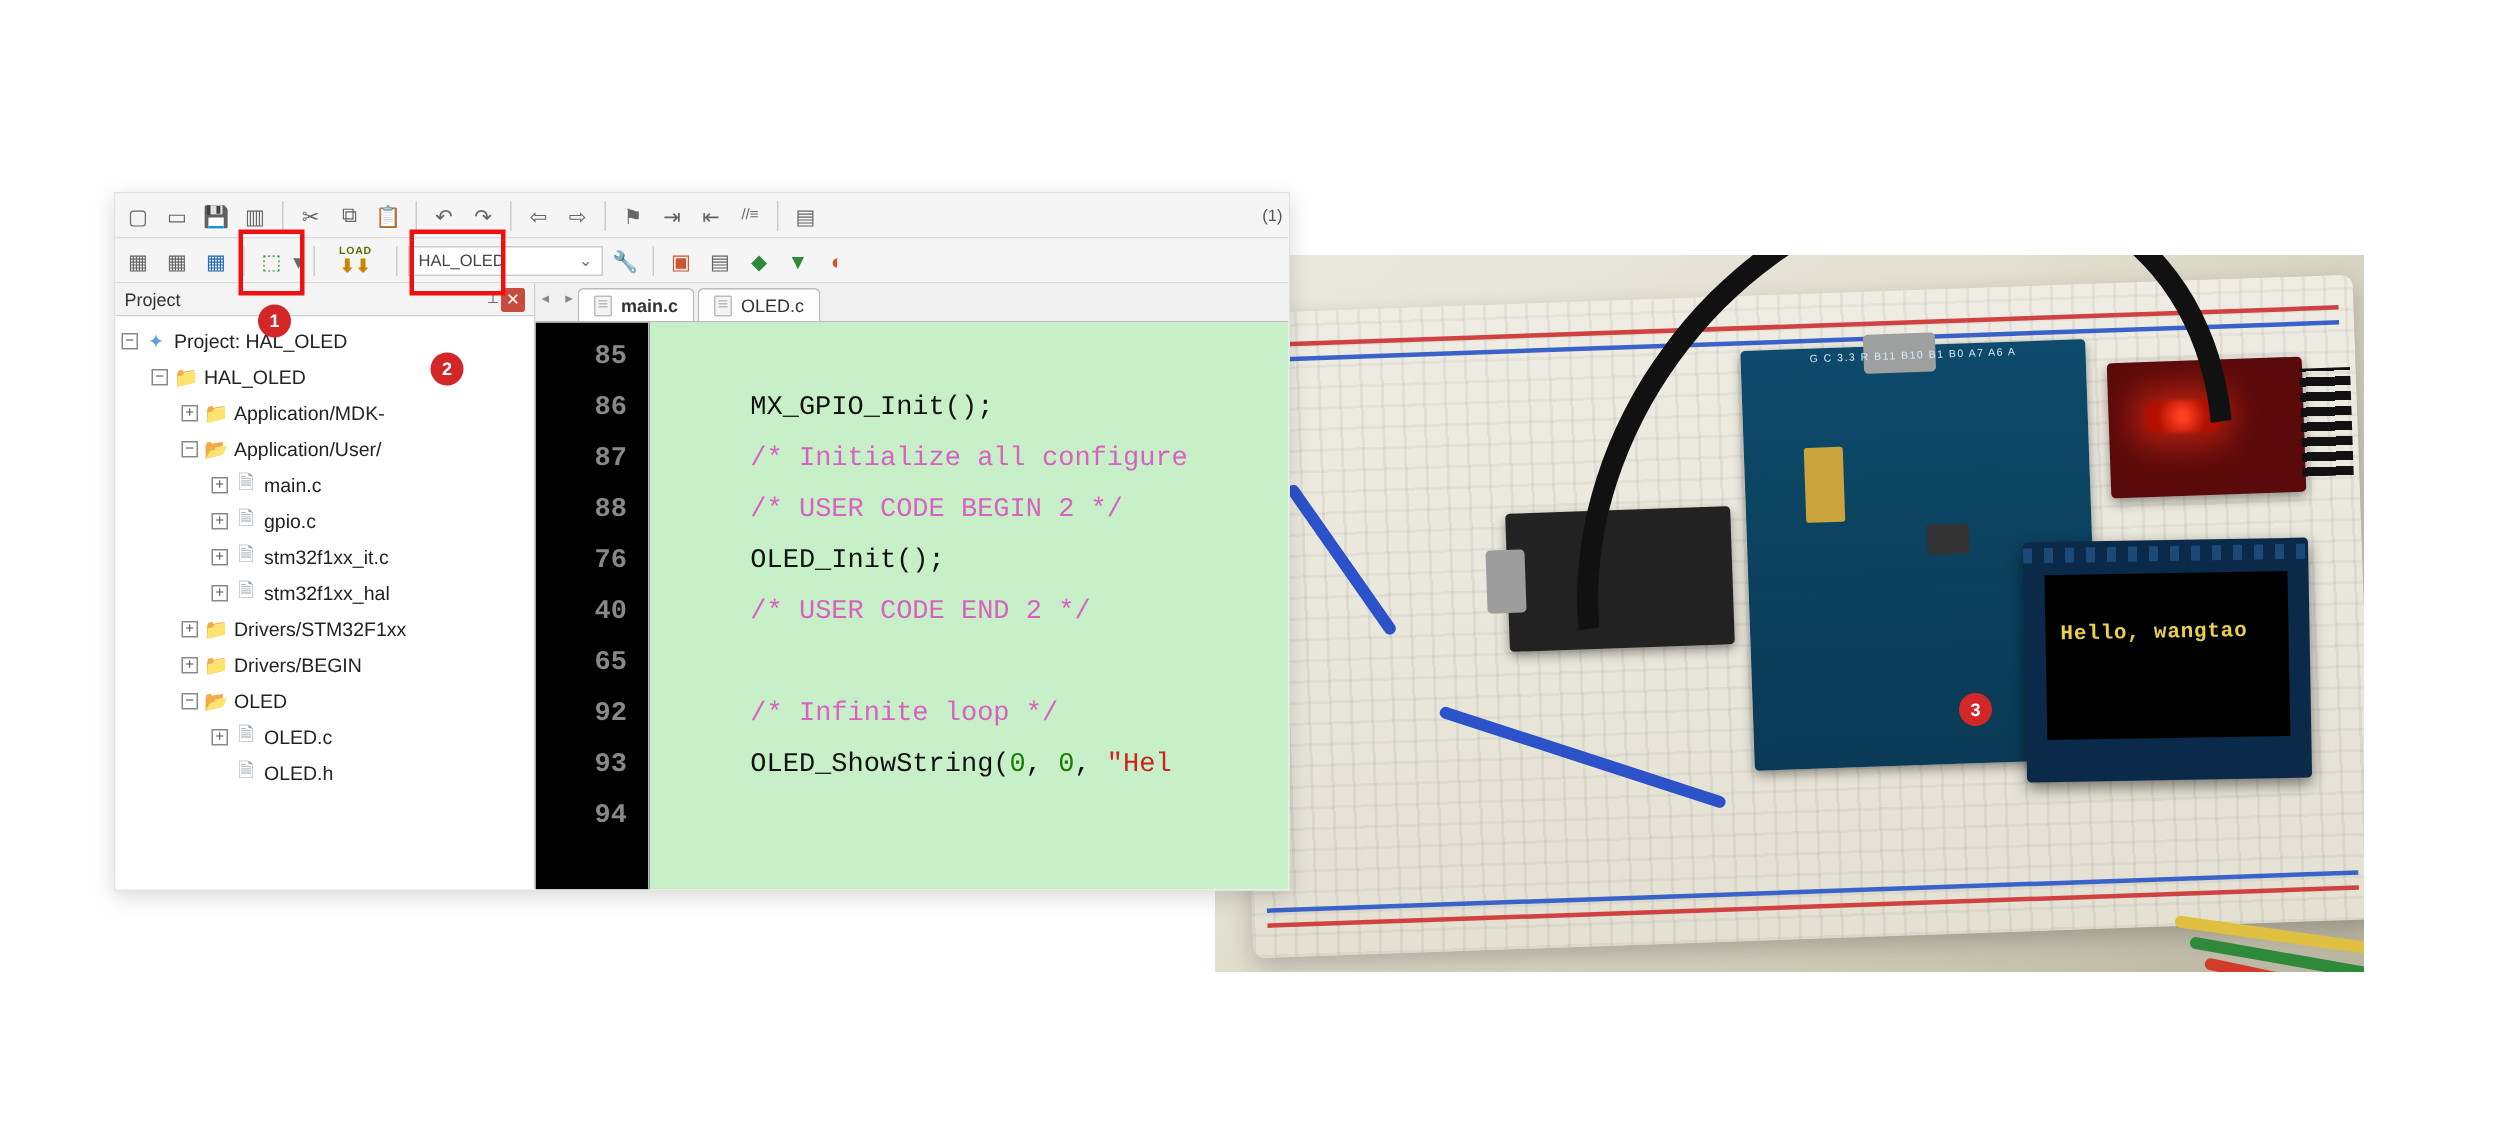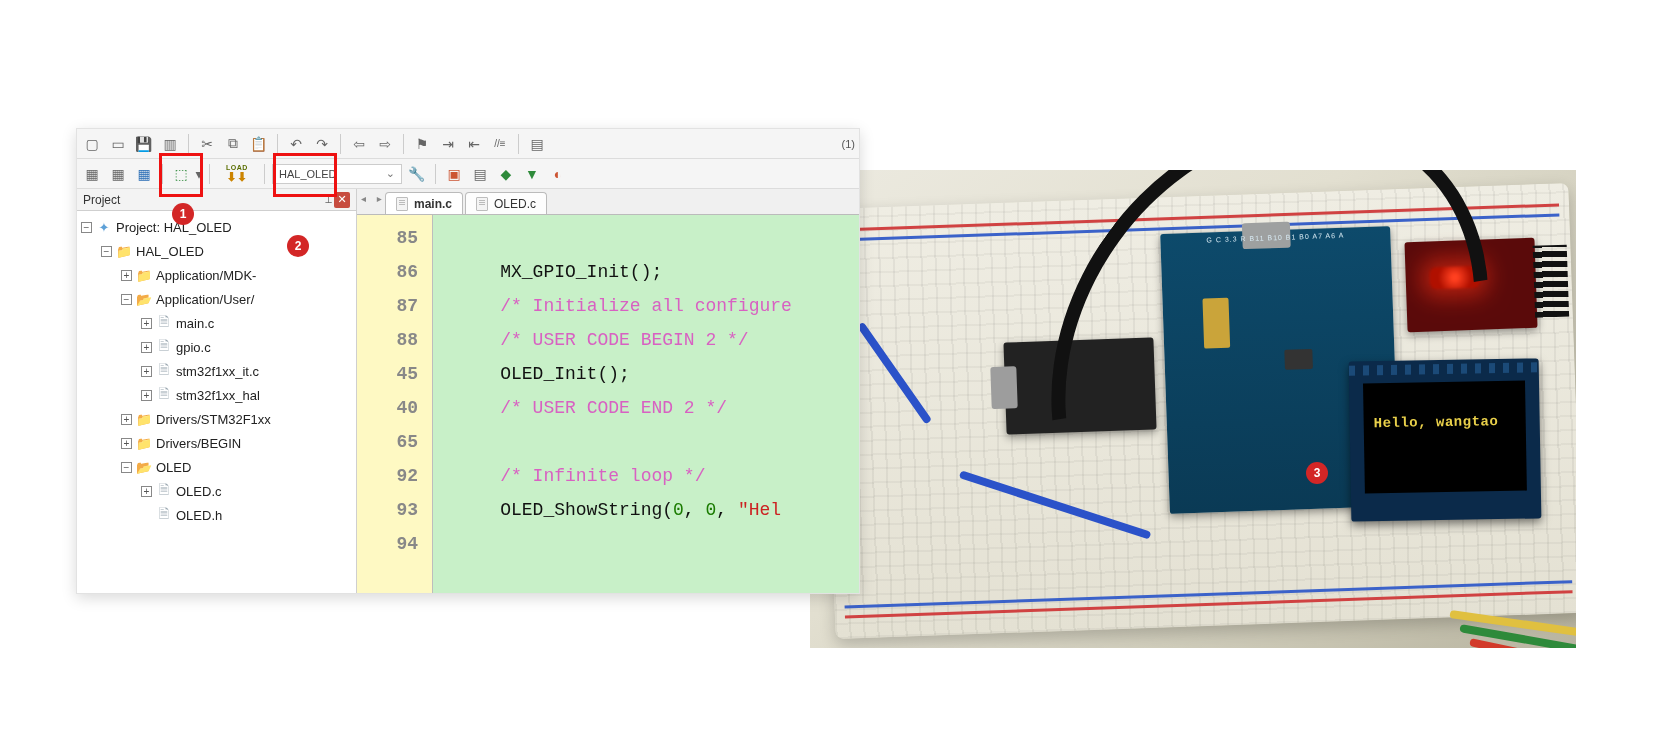--- a/index.html
+++ b/index.html
@@ -203,21 +203,21 @@
     left: 280px; top: 86px;
     right: 0; bottom: 0;
     display: flex;
     background: #c8f0c8;
     font-family: Consolas, "Courier New", monospace;
     font-size: 18px;
     overflow: hidden;
   }
   .gutter {
     width: 76px;
-    background: #fef9c3;
+    background: #000000;
     color: #888;
     text-align: right;
     padding: 6px 14px 0 0;
     border-right: 1px solid #bdbdbd;
     font-weight: bold;
   }
   .gutter div { height: 34px; line-height:34px; }
   .code {
     padding: 6px 0 0 24px;
     color: #111;
@@ -483,21 +483,21 @@
       <span>OLED.c</span>
     </div>
   </div>
 
   <div class="editor-area">
     <div class="gutter" id="gutter">
         <div>85</div>
         <div>86</div>
         <div>87</div>
         <div>88</div>
-        <div>45</div>
+        <div>76</div>
         <div>40</div>
         <div>65</div>
         <div>92</div>
         <div>93</div>
         <div>94</div>
       </div>
     <div class="code" id="code">
         <div class="line"></div>
         <div class="line"><span class="c-func">    MX_GPIO_Init();</span></div>
         <div class="line"><span>    </span><span class="c-comment">/* Initialize all configure</span></div>

